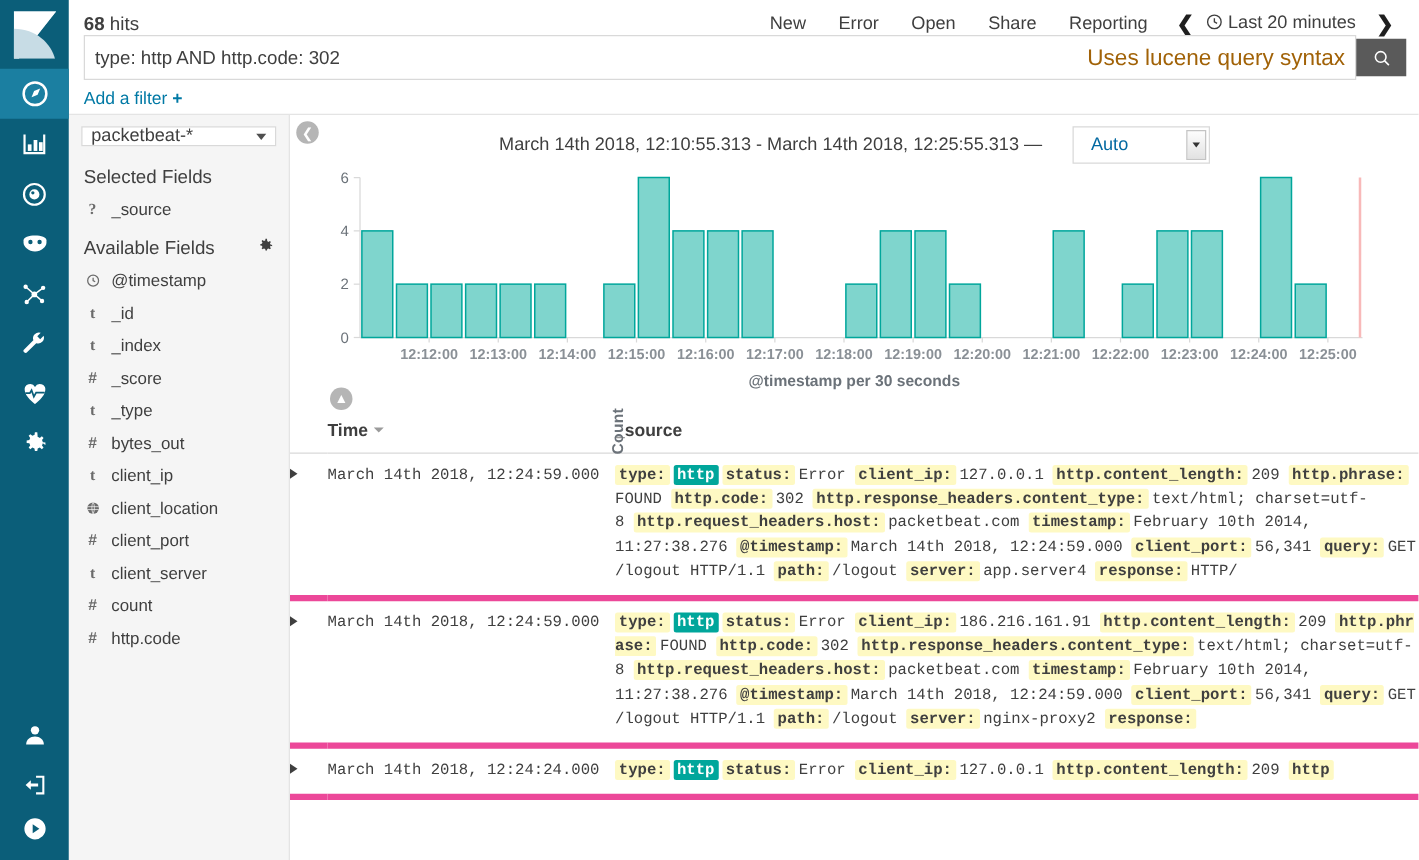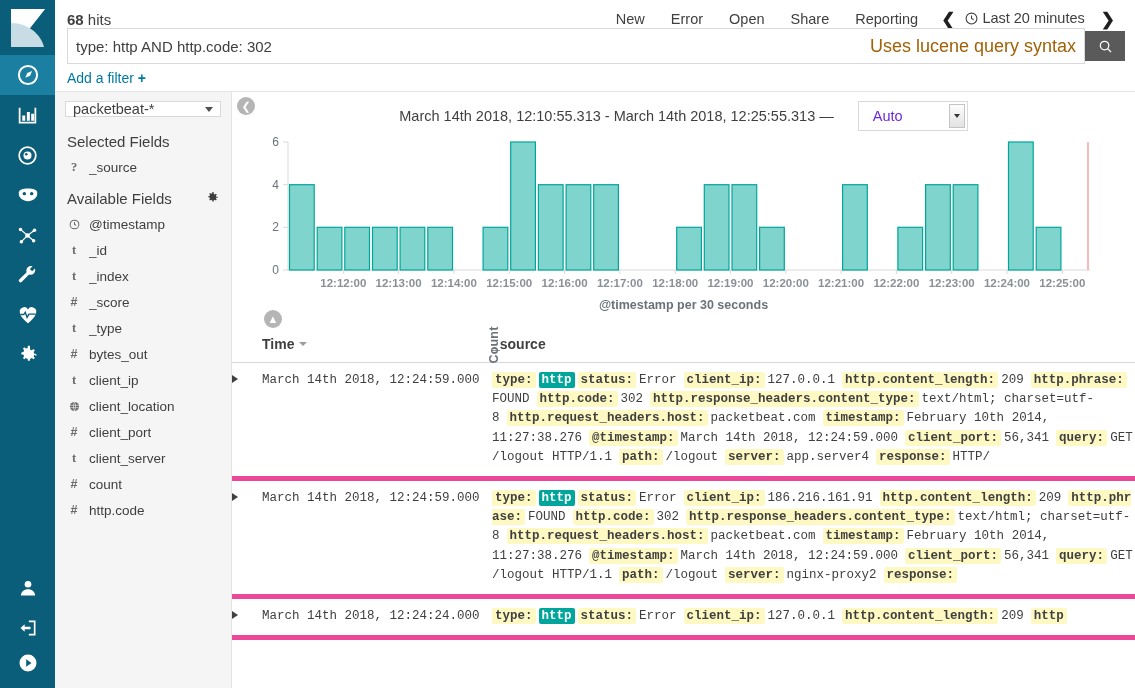--- a/index.html
+++ b/index.html
@@ -130,21 +130,21 @@
     font-size:11px; cursor:pointer; z-index:5;
   }
   .charthdr {
     display:flex; align-items:center; justify-content:center;
     padding-top:10px; height:38px; flex:0 0 38px; gap:24px;
   }
   .rangetext { font-size:14.5px; color:#3f3f3f; white-space:nowrap; }
   .intervalsel {
     height:30px; width:110px; border:1px solid #d9d9d9; background:#fff;
     display:flex; align-items:center; padding-left:14px;
-    font-size:14.5px; color:#6d28d9; cursor:pointer; position:relative;
+    font-size:14.5px; color:#0369a1; cursor:pointer; position:relative;
   }
   .intervalsel .selcaret {
     position:absolute; right:2px; top:2px; bottom:2px; width:16px;
     background:linear-gradient(#fdfdfd,#e2e2e2); border:1px solid #c4c4c4;
     display:flex; align-items:center; justify-content:center;
   }
   .intervalsel .selcaret i {
     width:0; height:0; border-left:3.5px solid transparent;
     border-right:3.5px solid transparent; border-top:4.5px solid #333;
   }

